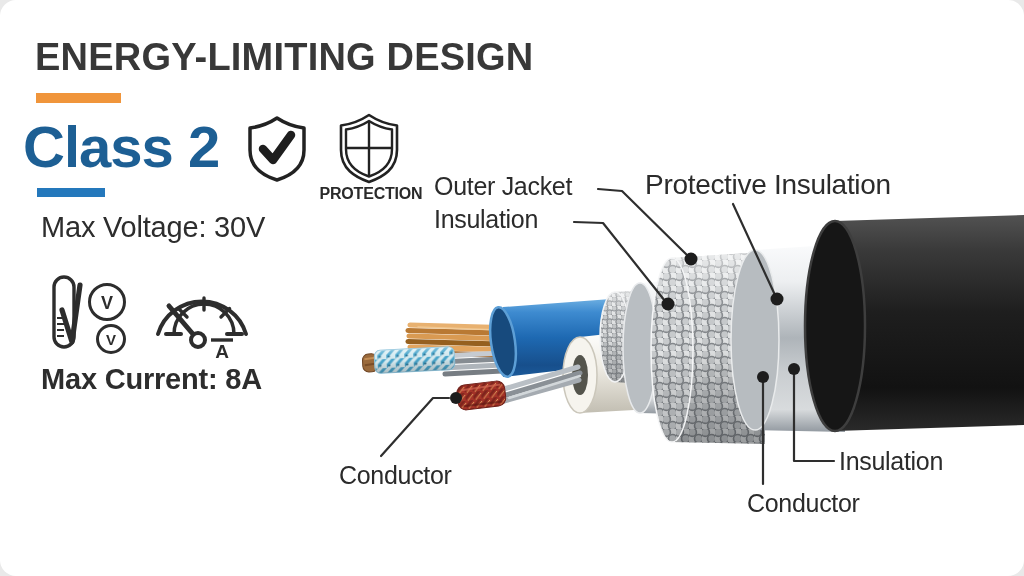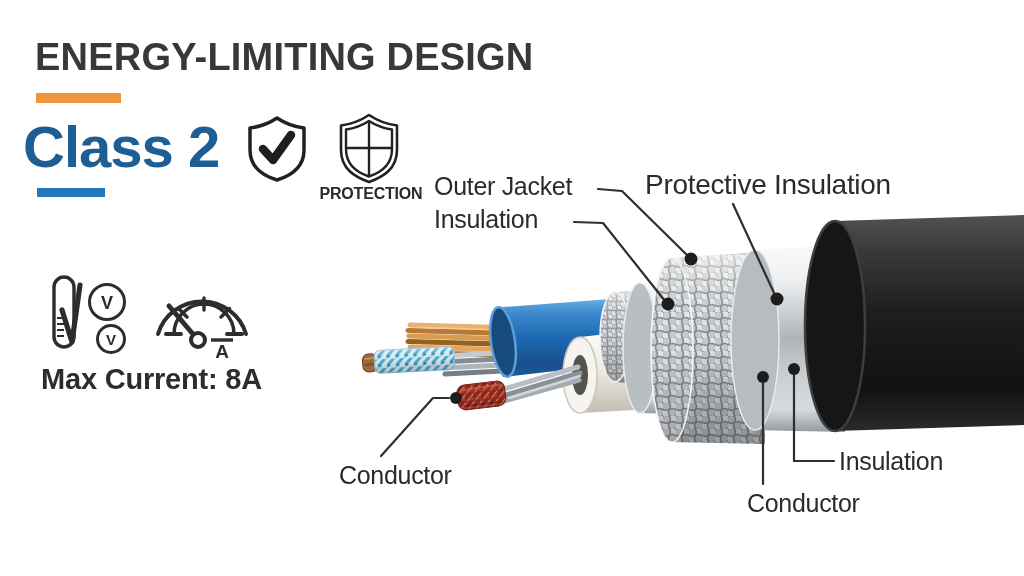--- a/index.html
+++ b/index.html
@@ -1,18 +1,18 @@
 <!DOCTYPE html>
 <html><head>
 <meta charset="utf-8">
 <style>
   html,body{margin:0;padding:0;background:#e9e9e9;}
   .stage{
     position:relative;width:1024px;height:576px;background:#ffffff;
-    overflow:hidden;font-family:"Liberation Sans","DejaVu Sans",sans-serif;
+    overflow:hidden;font-family:"Liberation Sans","DejaVu Sans",sans-serif;border-radius:16px;
   }
   .abs{position:absolute;}
   .title{
     left:35px;top:36px;font-size:38px;font-weight:bold;color:#383838;
     letter-spacing:.2px;white-space:nowrap;
   }
   .accent-bar{left:36px;top:93px;width:85px;height:10px;background:#F0953B;}
   .class-label{
     left:23px;top:113px;font-size:58px;font-weight:bold;color:#1D5F94;
     letter-spacing:-1px;white-space:nowrap;
@@ -56,20 +56,21 @@
 
   <svg class="abs" style="left:336px;top:112px" width="66" height="74" viewBox="0 0 66 74">
     <path d="M33,3 C24,9 13,12.5 5,13.5 L5,38 C5,57 19,65 33,70 C47,65 61,57 61,38 L61,13.5 C53,12.5 42,9 33,3 Z" fill="none" stroke="#222222" stroke-width="2.6" stroke-linejoin="round"></path>
     <path d="M33,9 C26,13.5 17,16.5 10,17.5 L10,37 C10,53 21,60.5 33,64.5 C45,60.5 56,53 56,37 L56,17.5 C49,16.5 40,13.5 33,9 Z" fill="none" stroke="#222222" stroke-width="2.4" stroke-linejoin="round"></path>
     <line x1="33" y1="9" x2="33" y2="64" stroke="#222222" stroke-width="2.4"></line>
     <line x1="10" y1="36" x2="56" y2="36" stroke="#222222" stroke-width="2.4"></line>
   </svg>
 
   <div class="abs protection">PROTECTION</div>
 
+  <div class="abs spec voltage">Max Voltage: 30V</div>
 
   <svg class="abs" style="left:48px;top:274px" width="44" height="78" viewBox="0 0 44 78">
     <rect x="6" y="3" width="20" height="70" rx="10" fill="none" stroke="#2D2D2D" stroke-width="3.4"></rect>
     <line x1="9" y1="44" x2="16" y2="44" stroke="#2D2D2D" stroke-width="2"></line>
     <line x1="9" y1="50" x2="16" y2="50" stroke="#2D2D2D" stroke-width="2"></line>
     <line x1="9" y1="56" x2="16" y2="56" stroke="#2D2D2D" stroke-width="2"></line>
     <line x1="9" y1="62" x2="16" y2="62" stroke="#2D2D2D" stroke-width="2"></line>
     <path d="M14,36 L24,68 L32,11" fill="none" stroke="#2D2D2D" stroke-width="5.2" stroke-linecap="round" stroke-linejoin="round"></path>
   </svg>
 

